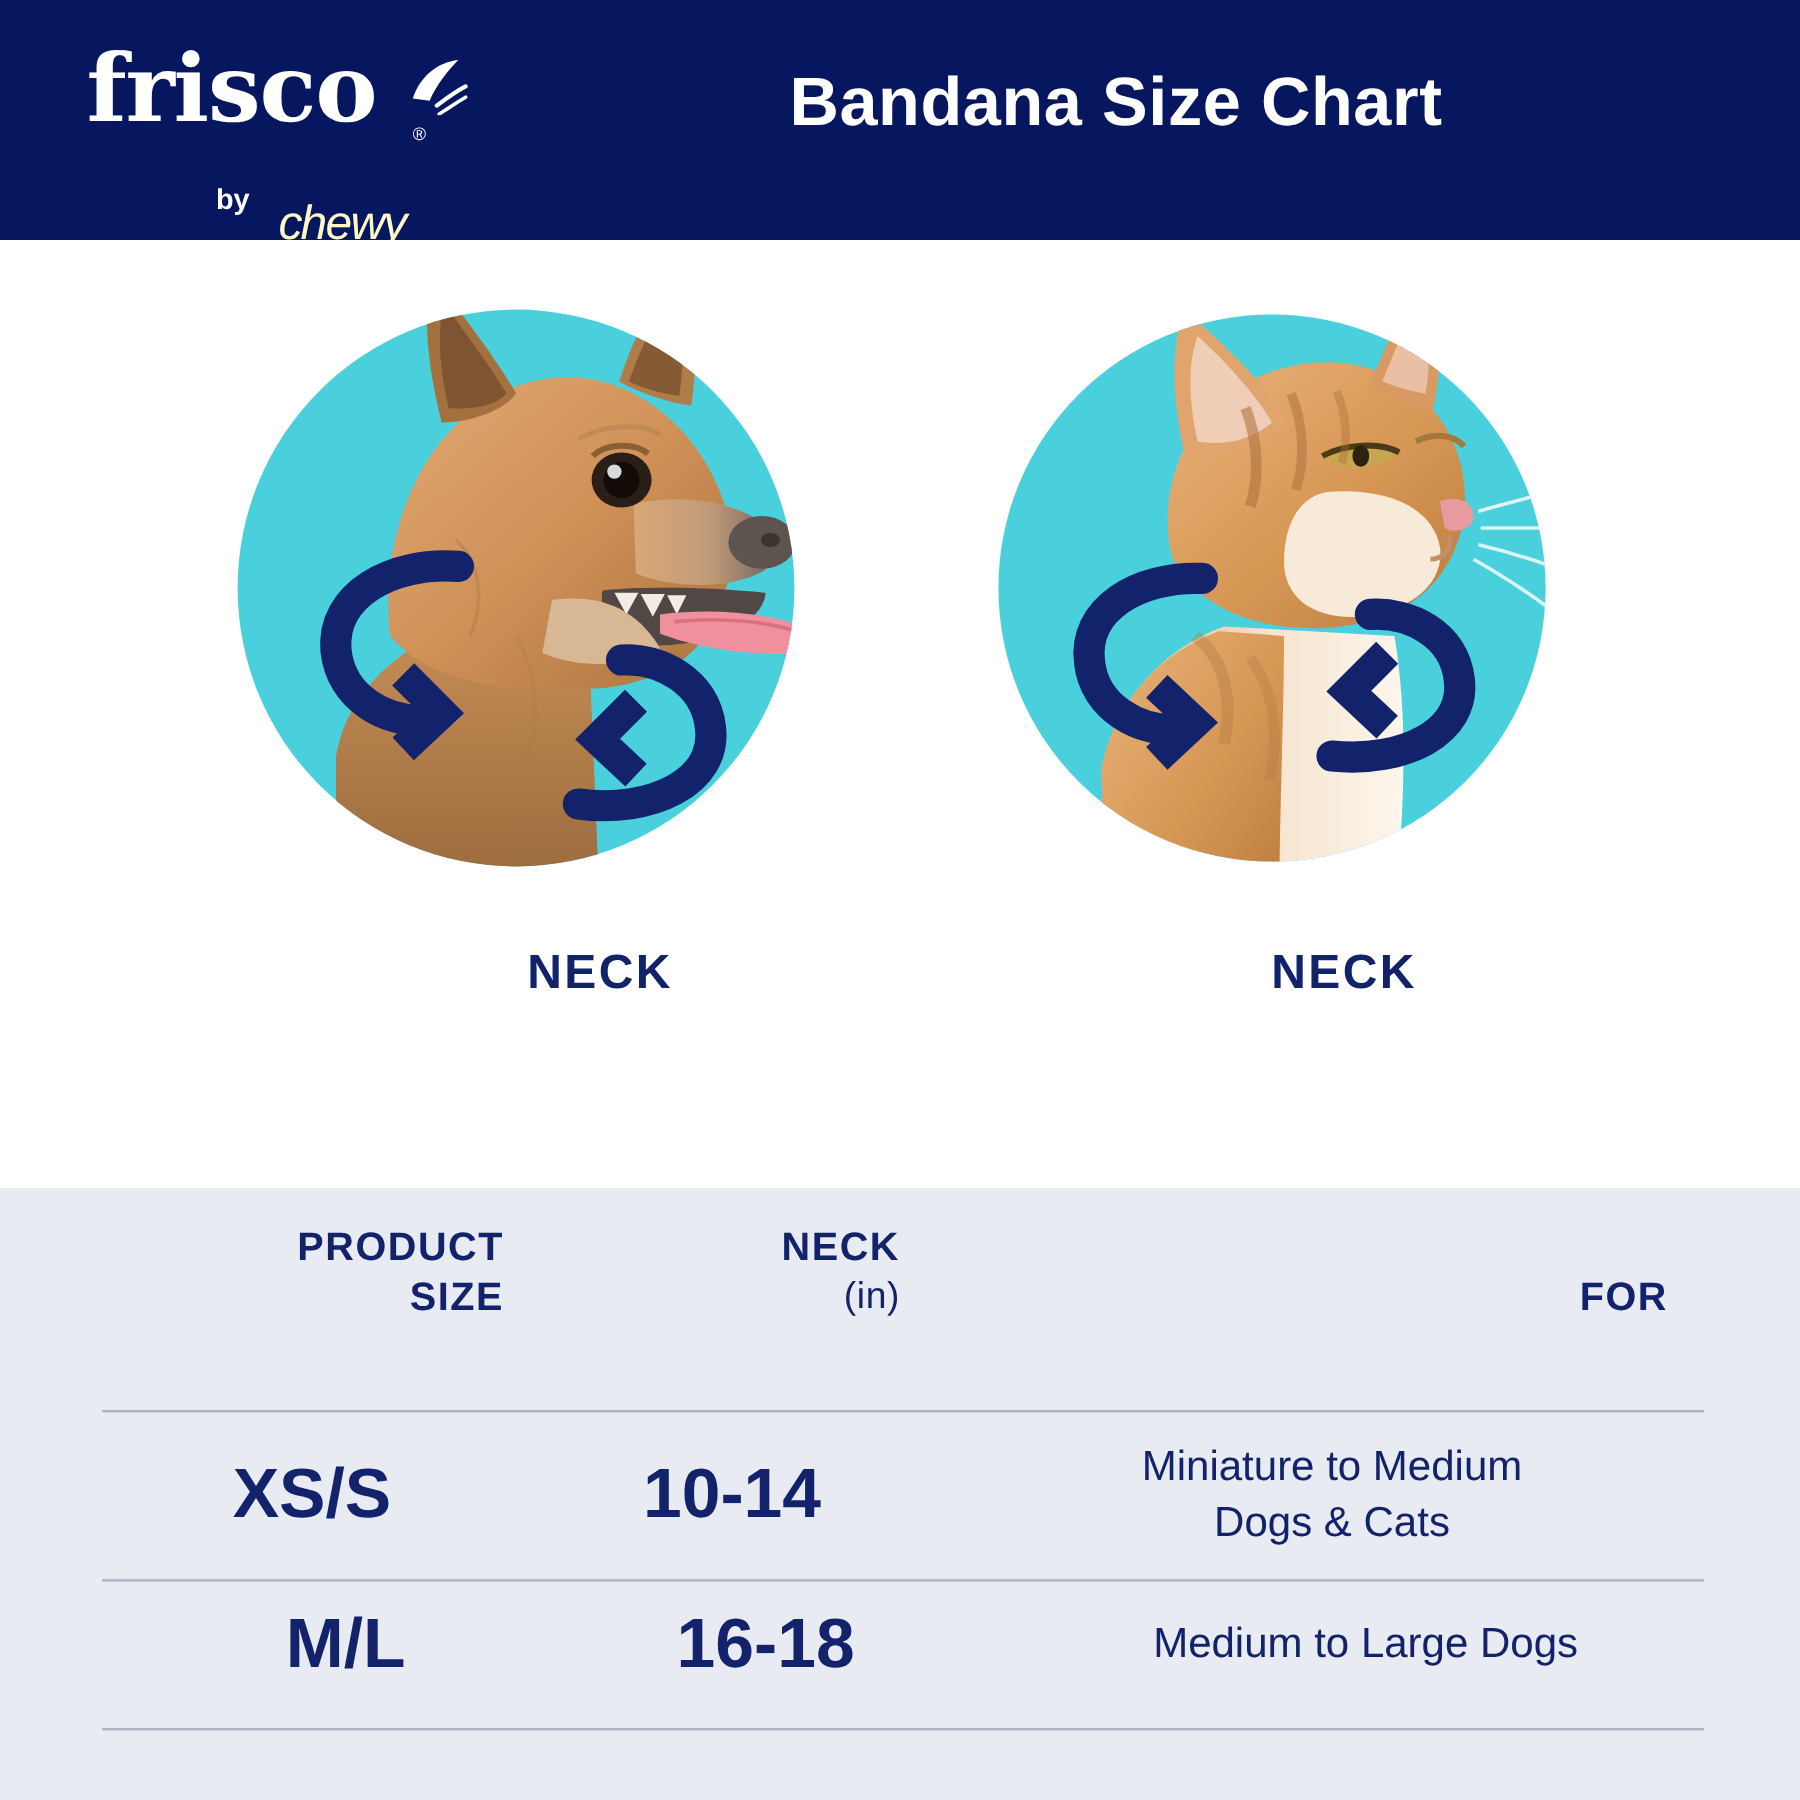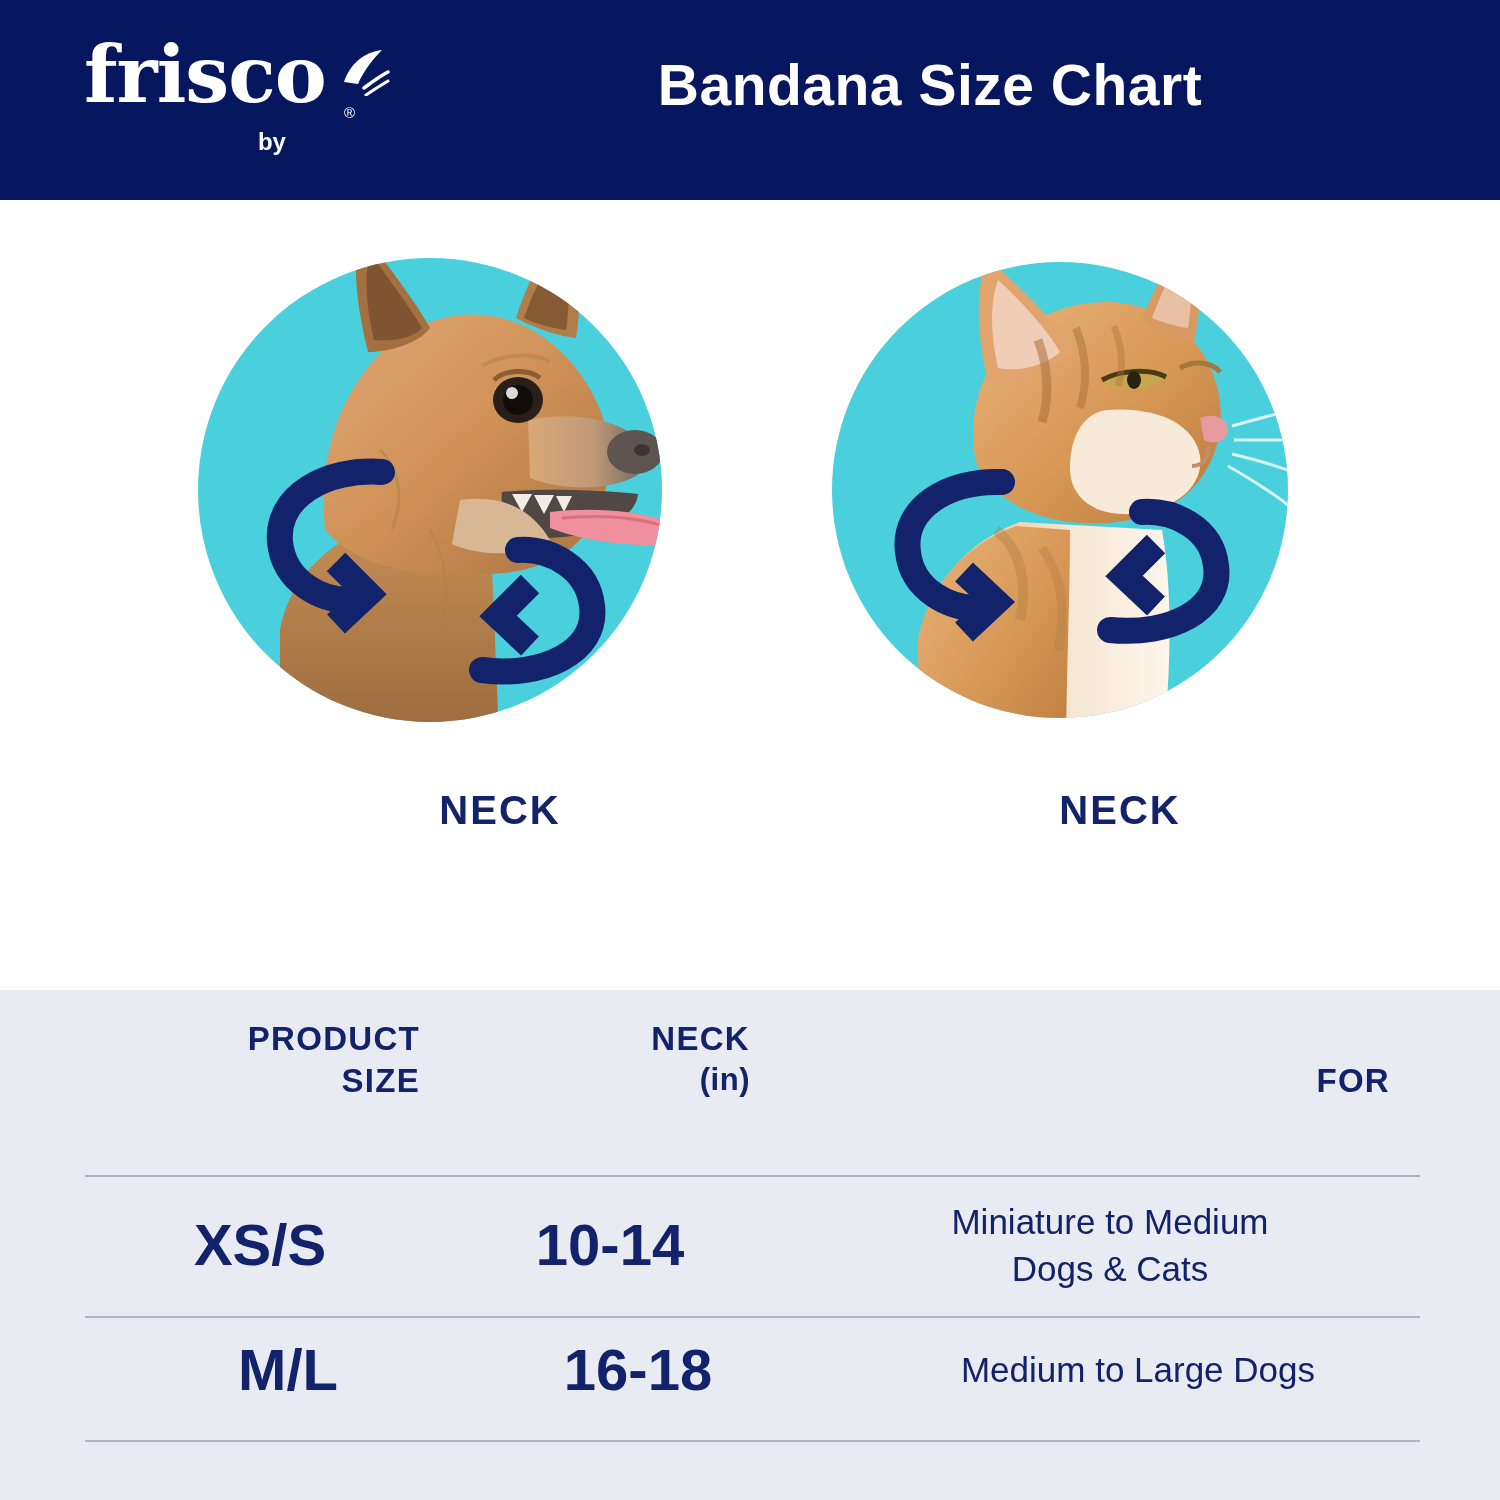--- a/index.html
+++ b/index.html
@@ -34,21 +34,21 @@
   }
   .brand-logo {
     position: absolute;
     left: 72px;
     top: 32px;
     width: 310px;
     height: 140px;
   }
   .brand-wordmark {
     position: absolute;
-    left: 12px;
+    left: 0;
     top: 4px;
     font-family: "DejaVu Serif", serif;
     font-weight: 700;
     font-size: 78px;
     letter-spacing: -1px;
     color: #ffffff;
     line-height: 1;
   }
   .brand-reg {
     position: absolute;
@@ -63,23 +63,22 @@
     left: 258px;
     top: 16px;
     width: 60px;
     height: 48px;
   }
   .brand-sub {
     position: absolute;
     left: 108px;
     top: 98px;
     display: flex;
-    align-items: flex-end;
-    gap: 8px;
-    flex-direction: column;
+    align-items: center;
+    gap: 24px;
   }
   .brand-by {
     font-family: "Liberation Sans", sans-serif;
     font-weight: 700;
     font-size: 24px;
     color: #ffffff;
     line-height: 1;
     padding-bottom: 3px;
   }
   .brand-chewy {
@@ -182,21 +181,21 @@
     color: #12226b;
     font-family: "Liberation Sans", sans-serif;
     font-weight: 700;
     font-size: 33px;
     letter-spacing: 1.3px;
     line-height: 1.28;
     text-align: right;
   }
   .head-unit {
     display: block;
-    font-weight: 700;
+    font-weight: 400;
     letter-spacing: 0.5px;
     font-size: 31px;
   }
   .cell-big {
     color: #12226b;
     font-family: Liberation Sans, sans-serif;
     font-weight: 700;
     font-size: 58px;
     letter-spacing: 0px;
     line-height: 1.05;

